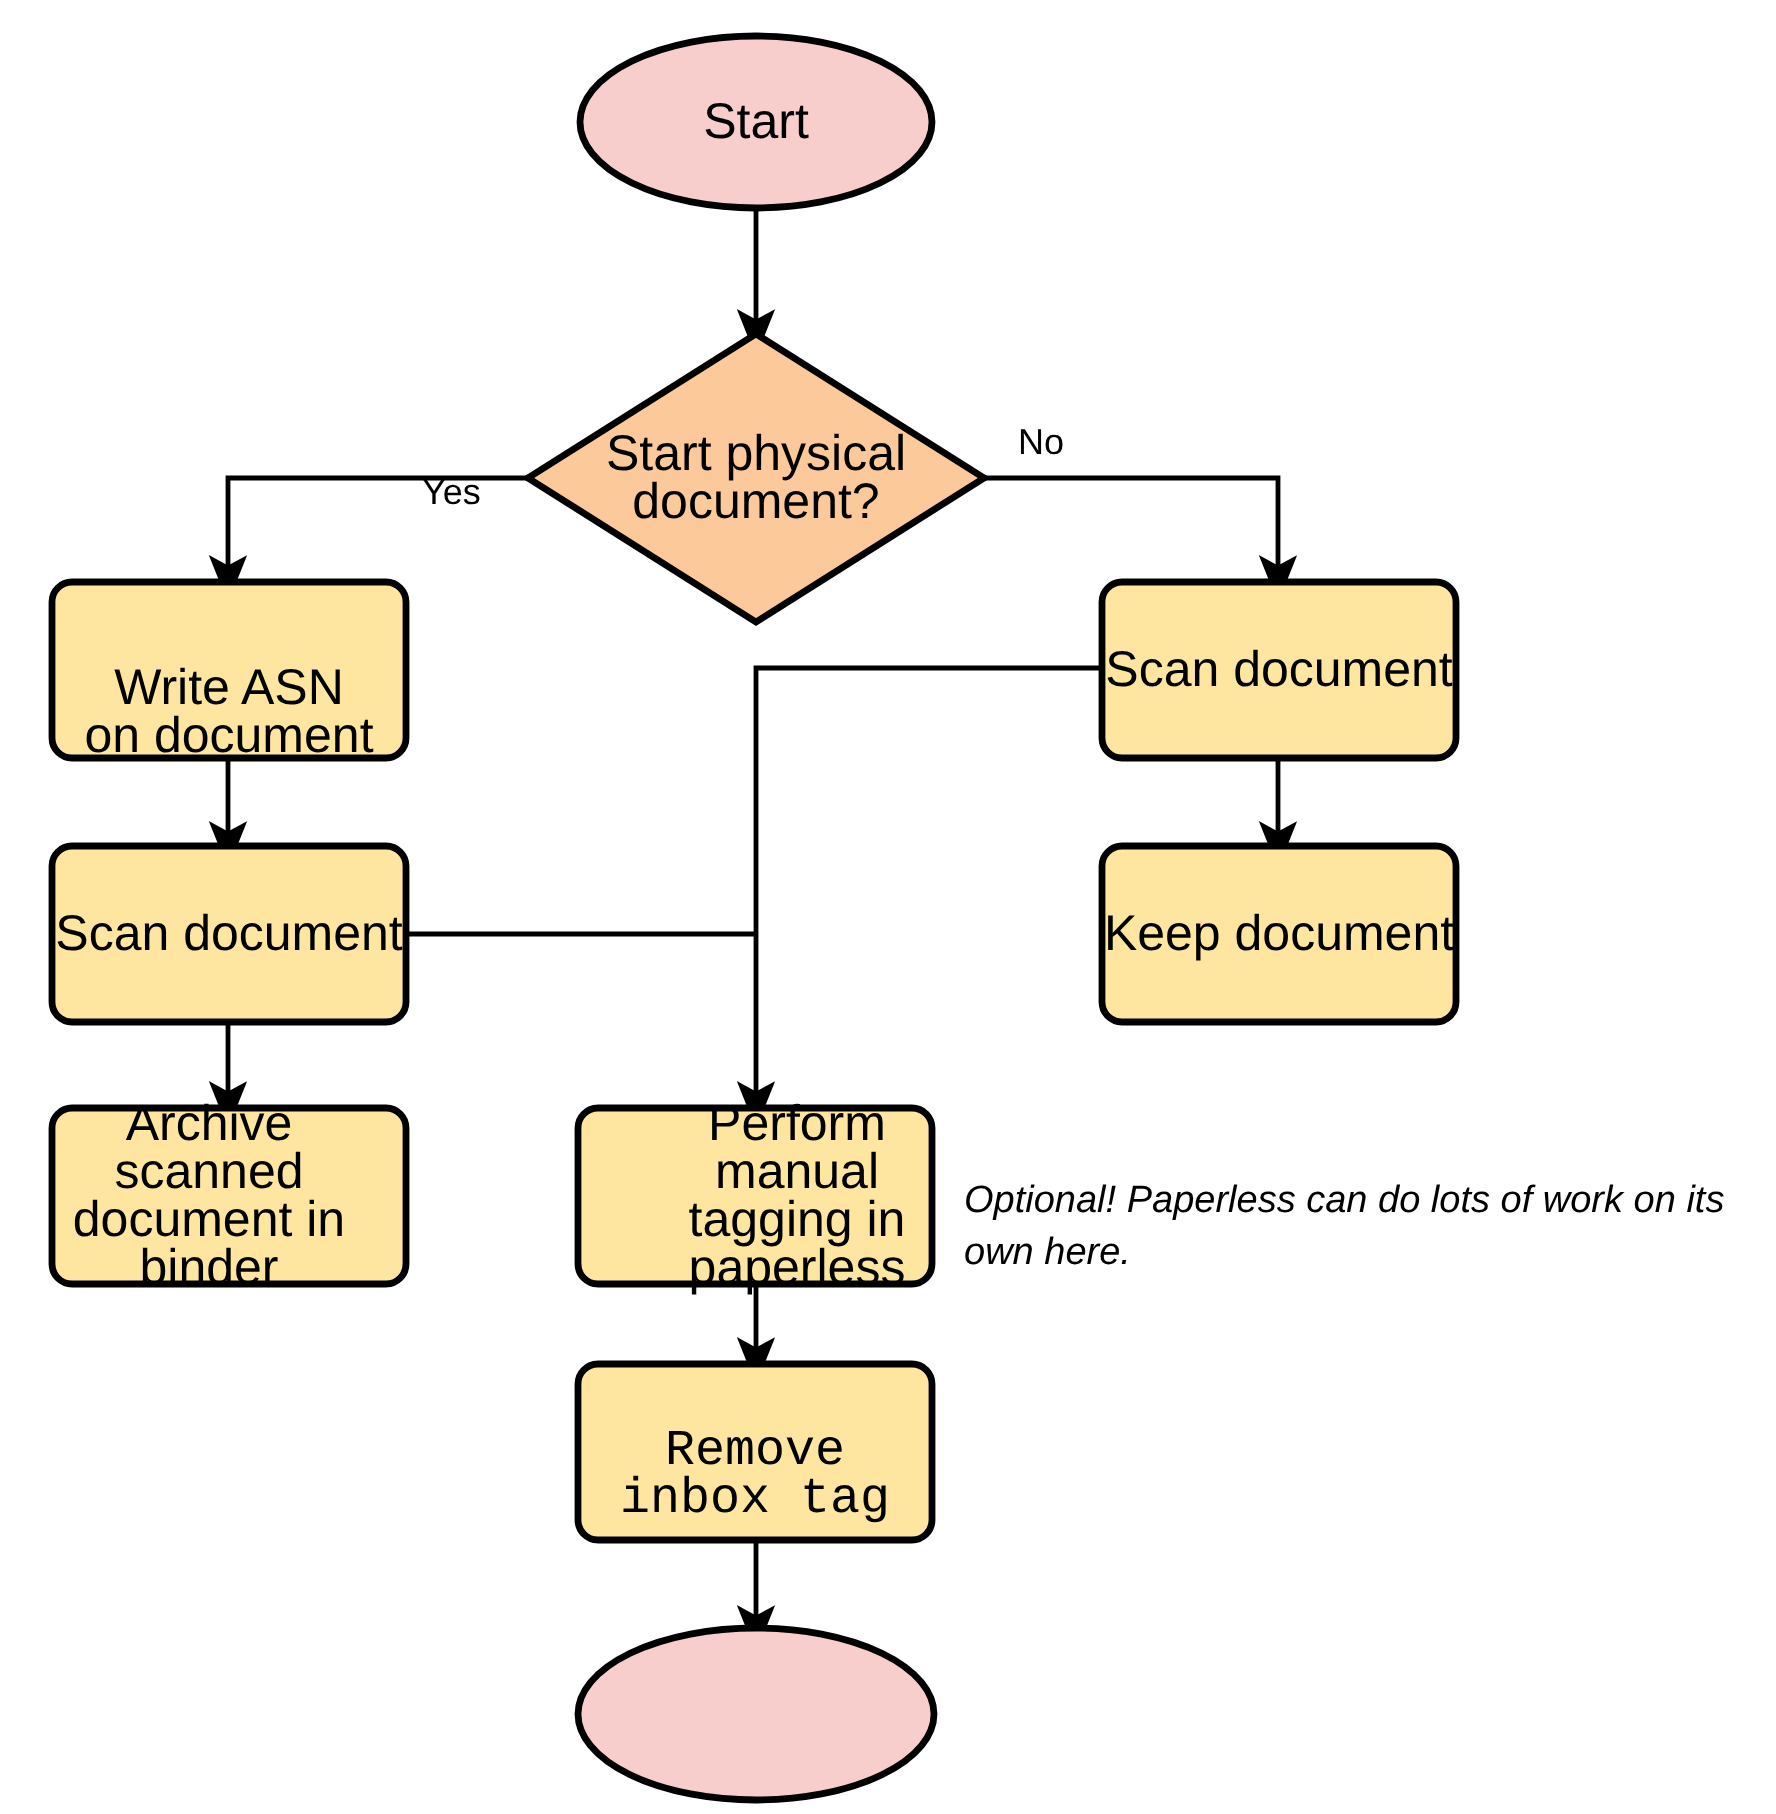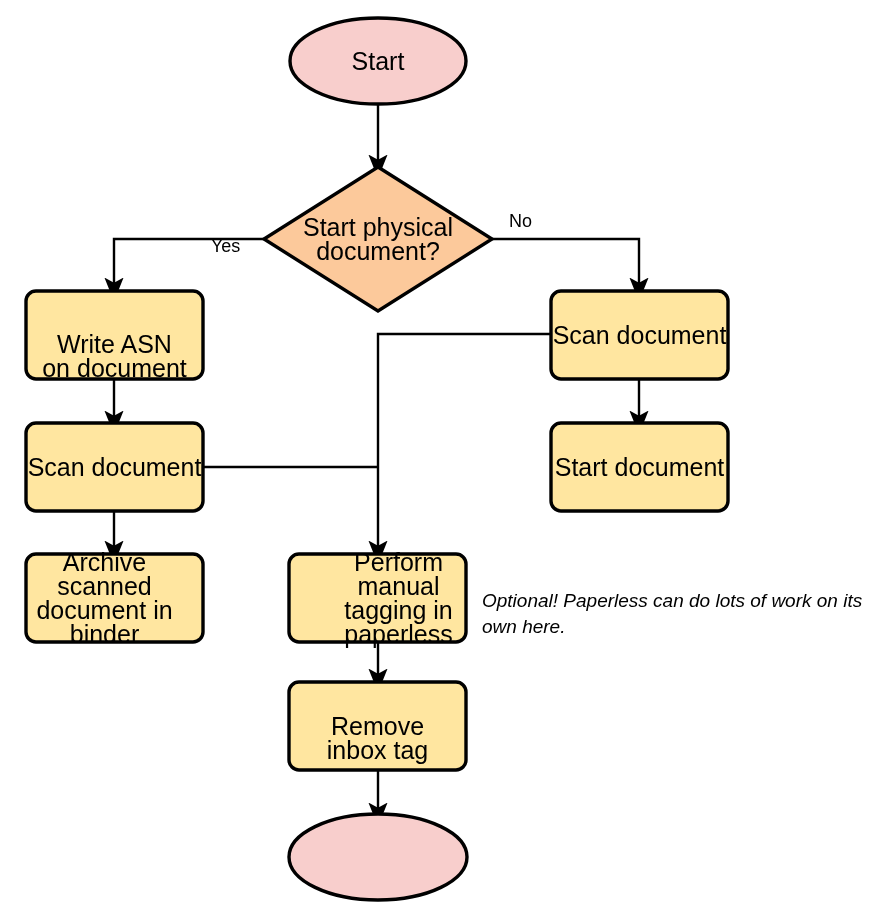--- a/index.html
+++ b/index.html
@@ -122,27 +122,27 @@
 on document</div>
 
   <div class="node-label" style="left:26px; top:423px; width:177px; height:88px;">Scan document</div>
 
   <div class="node-label" style="left:16px; top:554px; width:177px; height:88px;text-align:center;">Archive scanned
 document in
 binder</div>
 
   <div class="node-label" style="left:551px; top:291px; width:177px; height:88px;">Scan document</div>
 
-  <div class="node-label" style="left:551px; top:423px; width:177px; height:88px;">Start document</div>
+  <div class="node-label" style="left:551px; top:423px; width:177px; height:88px;">Keep document</div>
 
   <div class="node-label" style="left:289px; top:554px; width:177px; height:88px;margin-left:21px;">Perform manual
 tagging in
 paperless</div>
 
-  <div class="node-label" style="left:289px; top:682px; width:177px; height:112px;">Remove
+  <div class="node-label" style="left:289px; top:682px; width:177px; height:112px;font-family:Liberation Mono, monospace;">Remove
 inbox tag</div>
 
 
   <div class="edge-label" style="left:211px; top:211px;margin-top:25px;">Yes</div>
 
   <div class="edge-label" style="left:509px; top:211px;text-align:center;">No</div>
 
   <div class="note-text" style="left:482px; top:588px;">Optional! Paperless can do lots of work on its own here.</div>
 
 </div>

